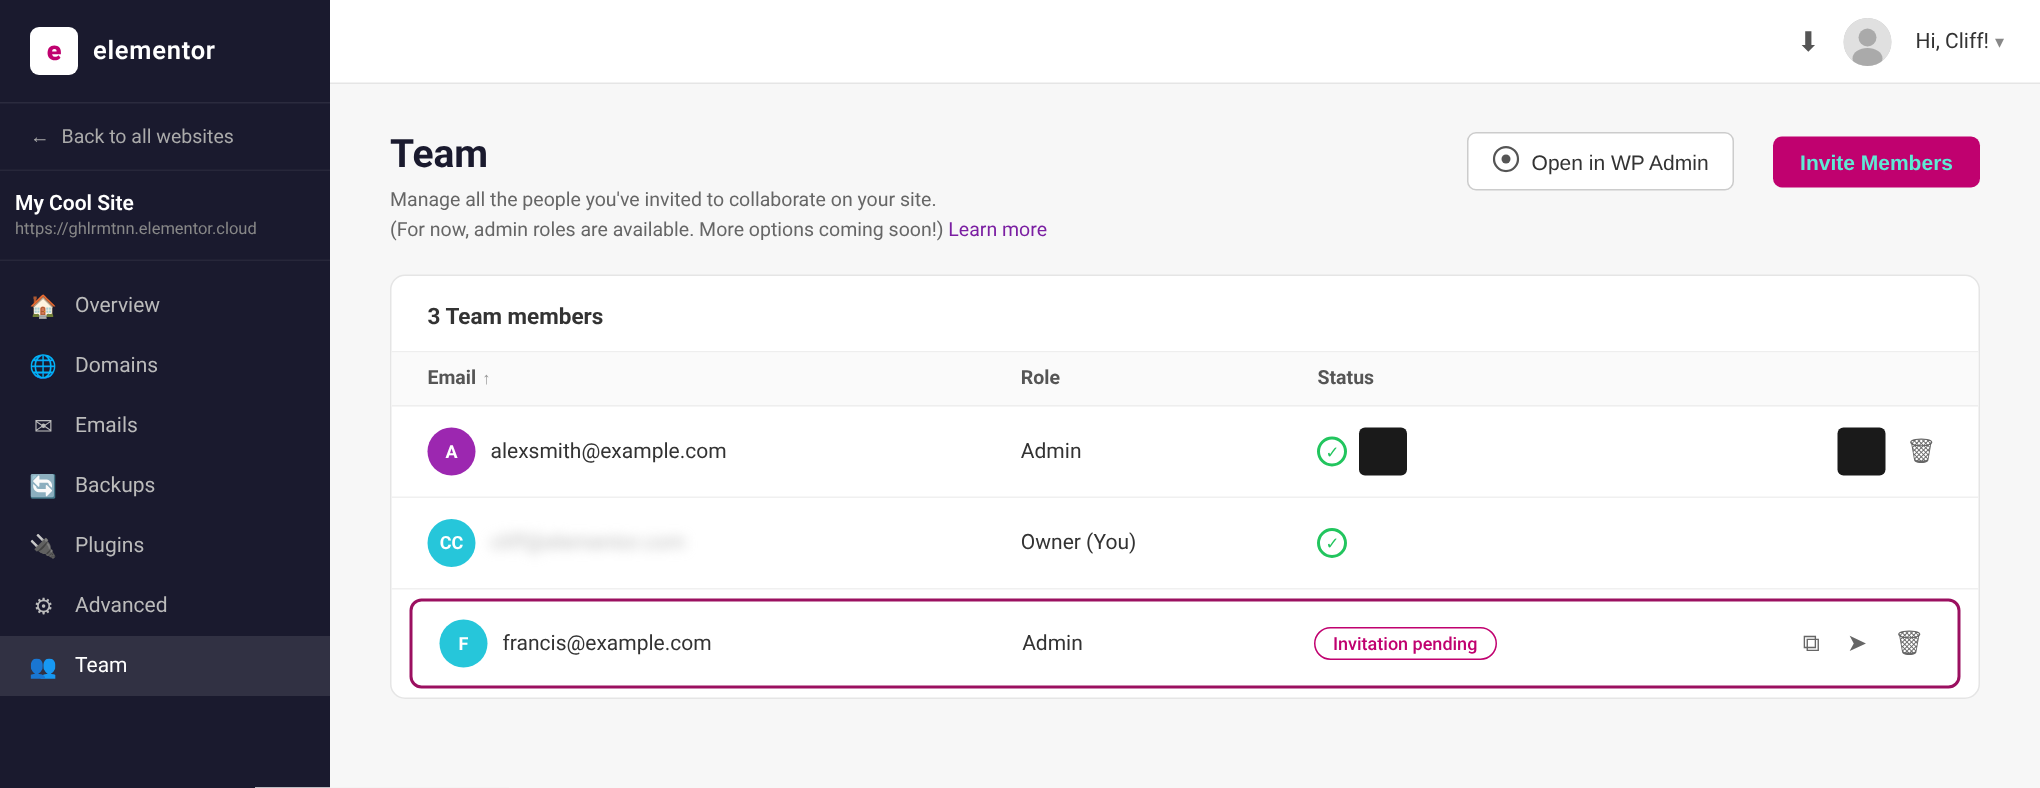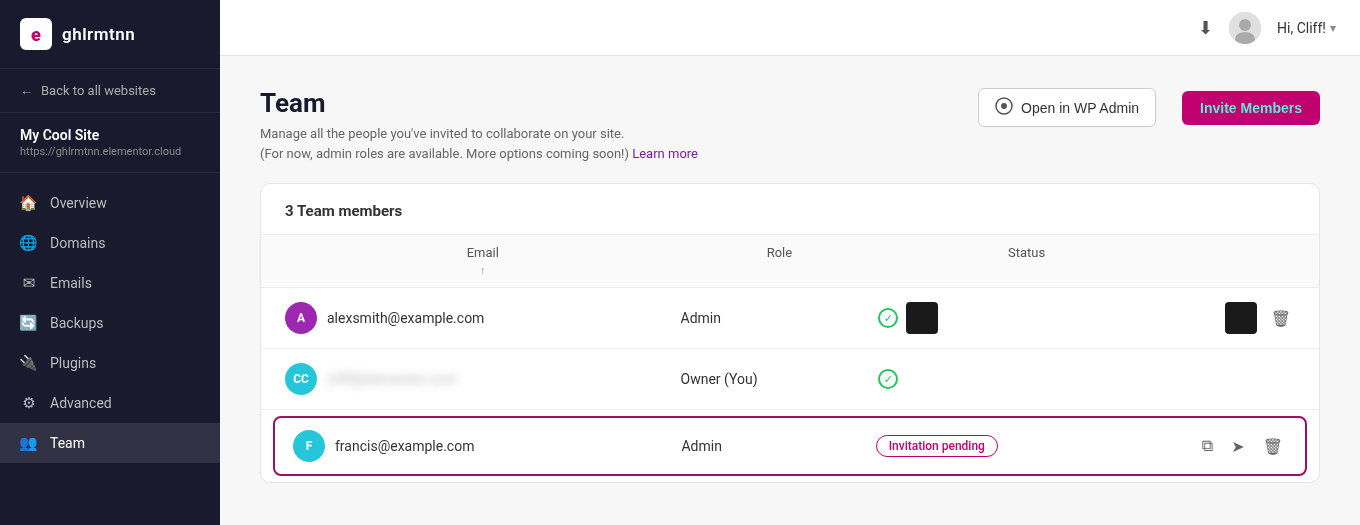--- a/index.html
+++ b/index.html
@@ -44,21 +44,21 @@
       display: flex;
       align-items: center;
       gap: 8px;
       padding: 14px 20px;
       color: #aaa;
       font-size: 13px;
       cursor: pointer;
       border-bottom: 1px solid rgba(255,255,255,0.06);
     }
     .site-info {
-      padding: 14px 20px;
+      padding: 14px 10px;
       border-bottom: 1px solid rgba(255,255,255,0.06);
     }
     .site-name {
       font-size: 14px;
       font-weight: 600;
       color: #fff;
     }
     .site-url {
       font-size: 11px;
       color: #888;
@@ -215,26 +215,25 @@
     }
     .table-header {
       display: grid;
       grid-template-columns: 2fr 1fr 1.5fr 120px;
       padding: 10px 24px;
       border-bottom: 1px solid #eee;
       background: #fafafa;
     }
     .table-header-cell {
       font-size: 13px;
-      font-weight: 400;
+      font-weight: 700;
       color: #555;
       display: flex;
       align-items: center;
       gap: 4px;
-      flex-direction: column;
     }
     .sort-icon { font-size: 11px; color: #999; }
 
     .table-row {
       display: grid;
       grid-template-columns: 2fr 1fr 1.5fr 120px;
       padding: 14px 24px;
       border-bottom: 1px solid #f0f0f0;
       align-items: center;
     }
@@ -326,21 +325,21 @@
       background: #1a1a1a;
       border-radius: 4px;
     }
   </style>
 </head>
 <body>
 
 <div class="sidebar">
   <div class="sidebar-logo">
     <div class="logo-icon">e</div>
-    <span class="logo-text">ghlrmtnn</span>
+    <span class="logo-text">elementor</span>
   </div>
 
   <div class="back-link">
     <span>←</span>
     <span>Back to all websites</span>
   </div>
 
   <div class="site-info">
     <div class="site-name">My Cool Site</div>
     <div class="site-url">https://ghlrmtnn.elementor.cloud</div>

